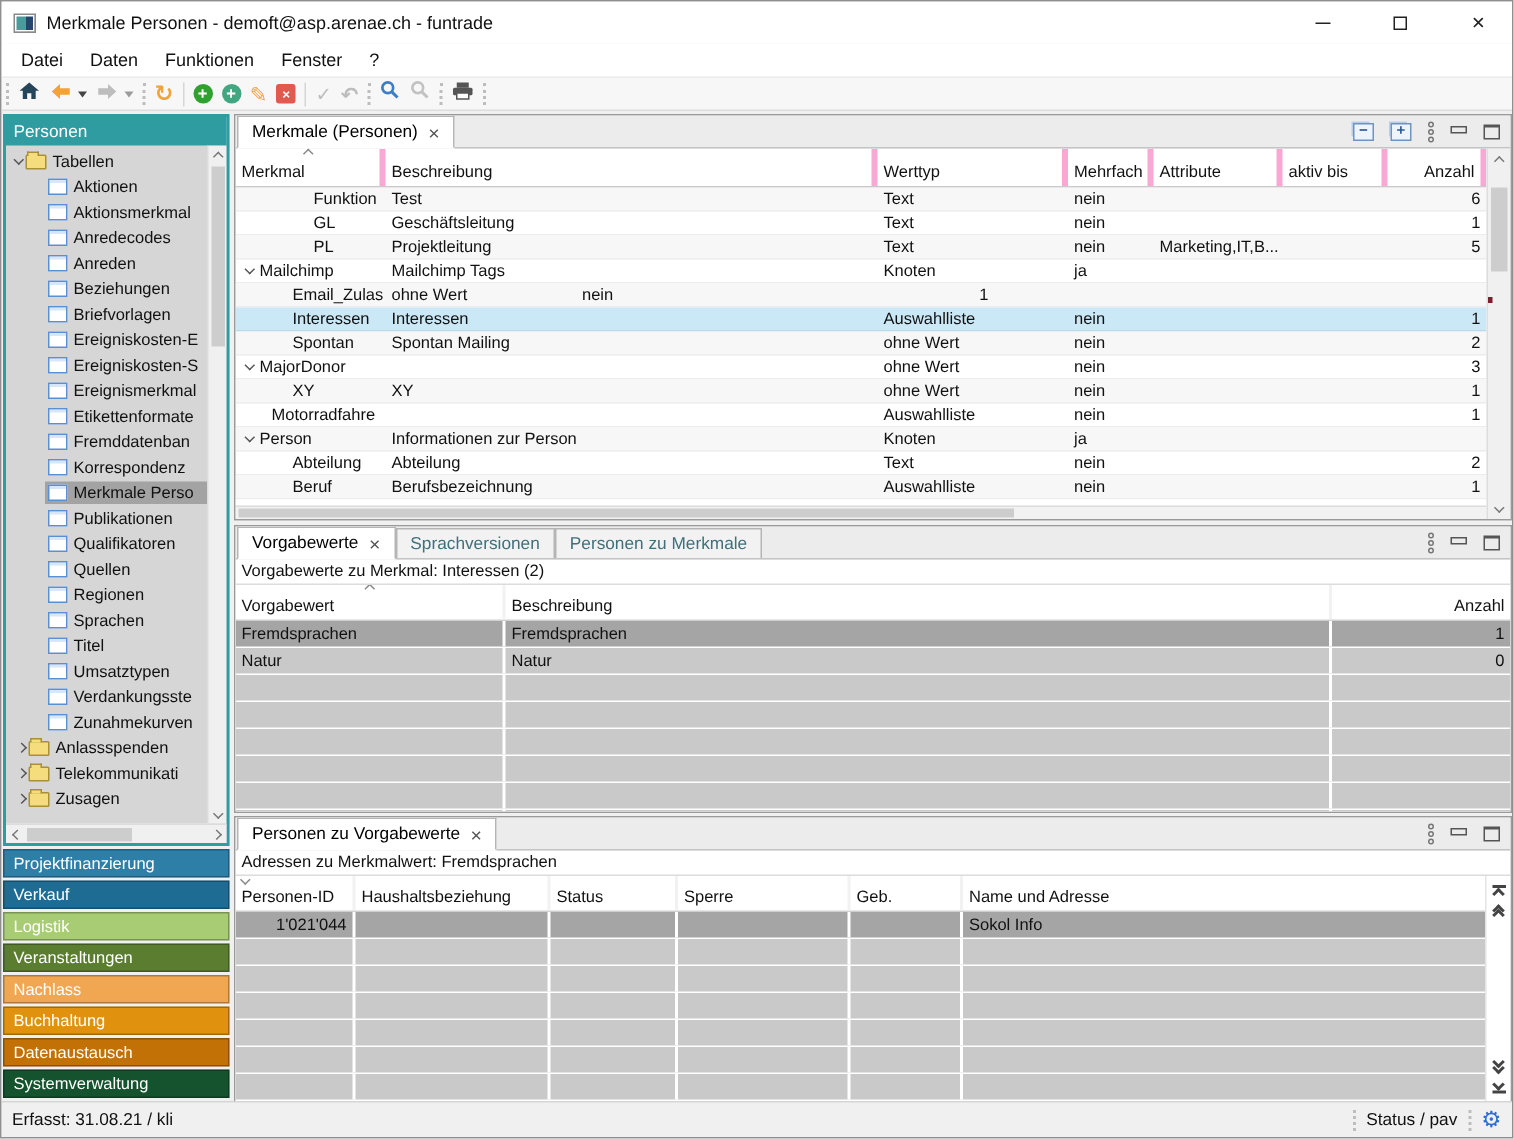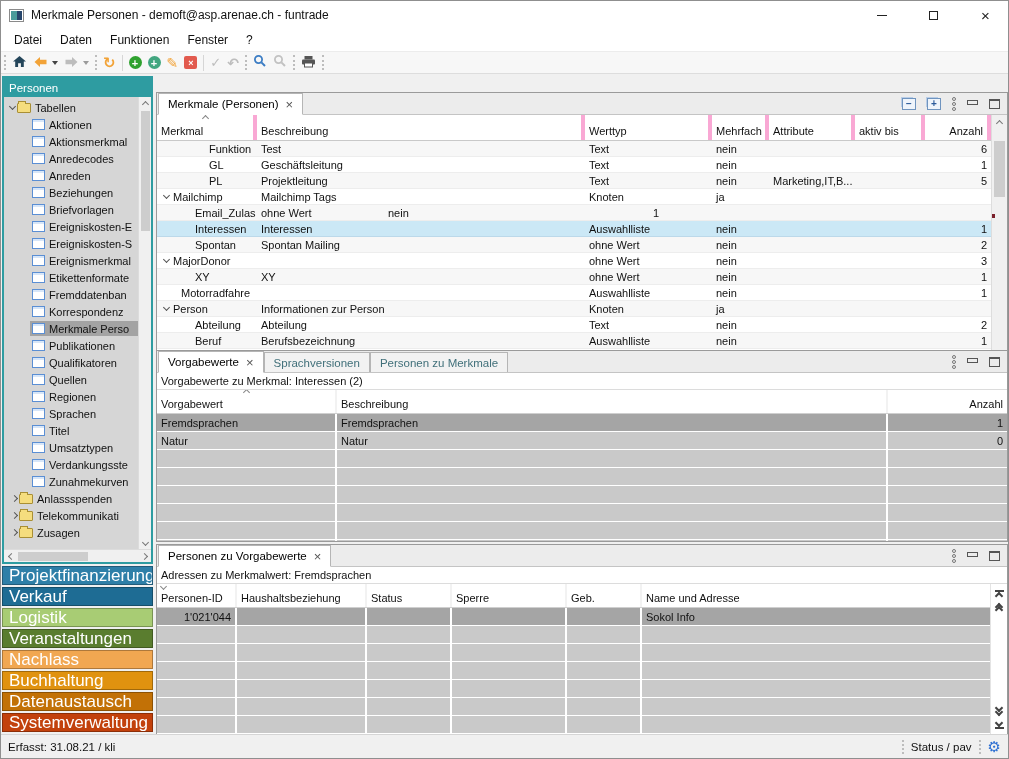--- a/index.html
+++ b/index.html
@@ -55,24 +55,24 @@
   .sb-hscroll{height:13px;background:#f0f0f0;border-top:1px solid #dcdcdc;position:relative;flex:none;}
   .sb-hscroll .arr{position:absolute;top:0;width:12px;height:12px;display:flex;align-items:center;justify-content:center;}
   .sb-hscroll .thumb{position:absolute;top:2px;left:14px;width:70px;height:9px;background:#cdcdcd;}
   .scroll-arrow{width:5px;height:5px;border-right:1.4px solid #777;border-bottom:1.4px solid #777;display:inline-block;}
   .sa-up{transform:rotate(-135deg);margin-top:2px;}
   .sa-down{transform:rotate(45deg);margin-bottom:2px;}
   .sa-left{transform:rotate(135deg);margin-left:2px;}
   .sa-right{transform:rotate(-45deg);margin-right:2px;}
   
   .modules{position:absolute;left:1px;top:492px;width:151px;display:flex;flex-direction:column;gap:2px;}
-  .module{height:19px;border:1px solid rgba(0,0,0,.28);color:#fff;font-size:17px;display:flex;align-items:center;padding-left:6px;white-space:nowrap;overflow:hidden;}
+  .module{height:19px;border:1px solid rgba(0,0,0,.28);color:#fff;font-size:11px;display:flex;align-items:center;padding-left:6px;white-space:nowrap;overflow:hidden;}
   
   .panel{position:absolute;left:155px;width:852px;background:#fff;border:1px solid #9a9a9a;display:flex;flex-direction:column;overflow:hidden;}
-  .panel-main{top:18px;height:271px;}
+  .panel-main{top:2px;height:271px;}
   .panel-mid{top:276px;height:192px;}
   .panel-bot{top:470px;height:192px;}
   .tabstrip{height:22px;background:#ececec;display:flex;align-items:flex-end;border-bottom:1px solid #c4c4c4;position:relative;flex:none;padding-left:1px;}
   .tab{height:20px;display:flex;align-items:center;gap:7px;padding:0 9px;font-size:11.5px;border:1px solid #b5b5b5;border-bottom:none;background:#f2f2f2;color:#41707a;white-space:nowrap;}
   .tab.active{background:#fff;color:#000;height:22px;margin-bottom:-1px;border-bottom:1px solid #fff;}
   .tab-close{color:#555;font-size:13px;line-height:1;}
   .panel-icons{position:absolute;right:7px;top:4px;display:flex;gap:11px;align-items:center;}
   .pi-collapse,.pi-expand{width:14px;height:12px;border:1px solid #6f94bf;background:#eef4fb;color:#2a5a9a;font-size:10px;font-weight:bold;display:flex;align-items:center;justify-content:center;line-height:0;box-shadow:-2px -2px 0 -1px #b9cde6;}
   .pi-kebab{display:flex;flex-direction:column;gap:1px;}
   .pi-kebab i{width:4px;height:4px;border:1px solid #777;border-radius:50%;}
@@ -390,21 +390,21 @@
     </div>
 
     <div class="modules">
         <div class="module" style="background:#2e7fa8">Projektfinanzierung</div>
         <div class="module" style="background:#1e6c94">Verkauf</div>
         <div class="module" style="background:#a8cc74">Logistik</div>
         <div class="module" style="background:#5a7d2f">Veranstaltungen</div>
         <div class="module" style="background:#f1a751">Nachlass</div>
         <div class="module" style="background:#e0920f">Buchhaltung</div>
         <div class="module" style="background:#c27106">Datenaustausch</div>
-        <div class="module" style="background:#c2410c">Systemverwaltung</div>
+        <div class="module" style="background:#14532d">Systemverwaltung</div>
       </div>
 
     <div class="panel panel-main">
       <div class="tabstrip">
         <div class="tab active">
           <span>Merkmale (Personen)</span>
           <span class="tab-close">×</span>
         </div>
         <div class="panel-icons">
           <span class="pi-collapse">−</span>

